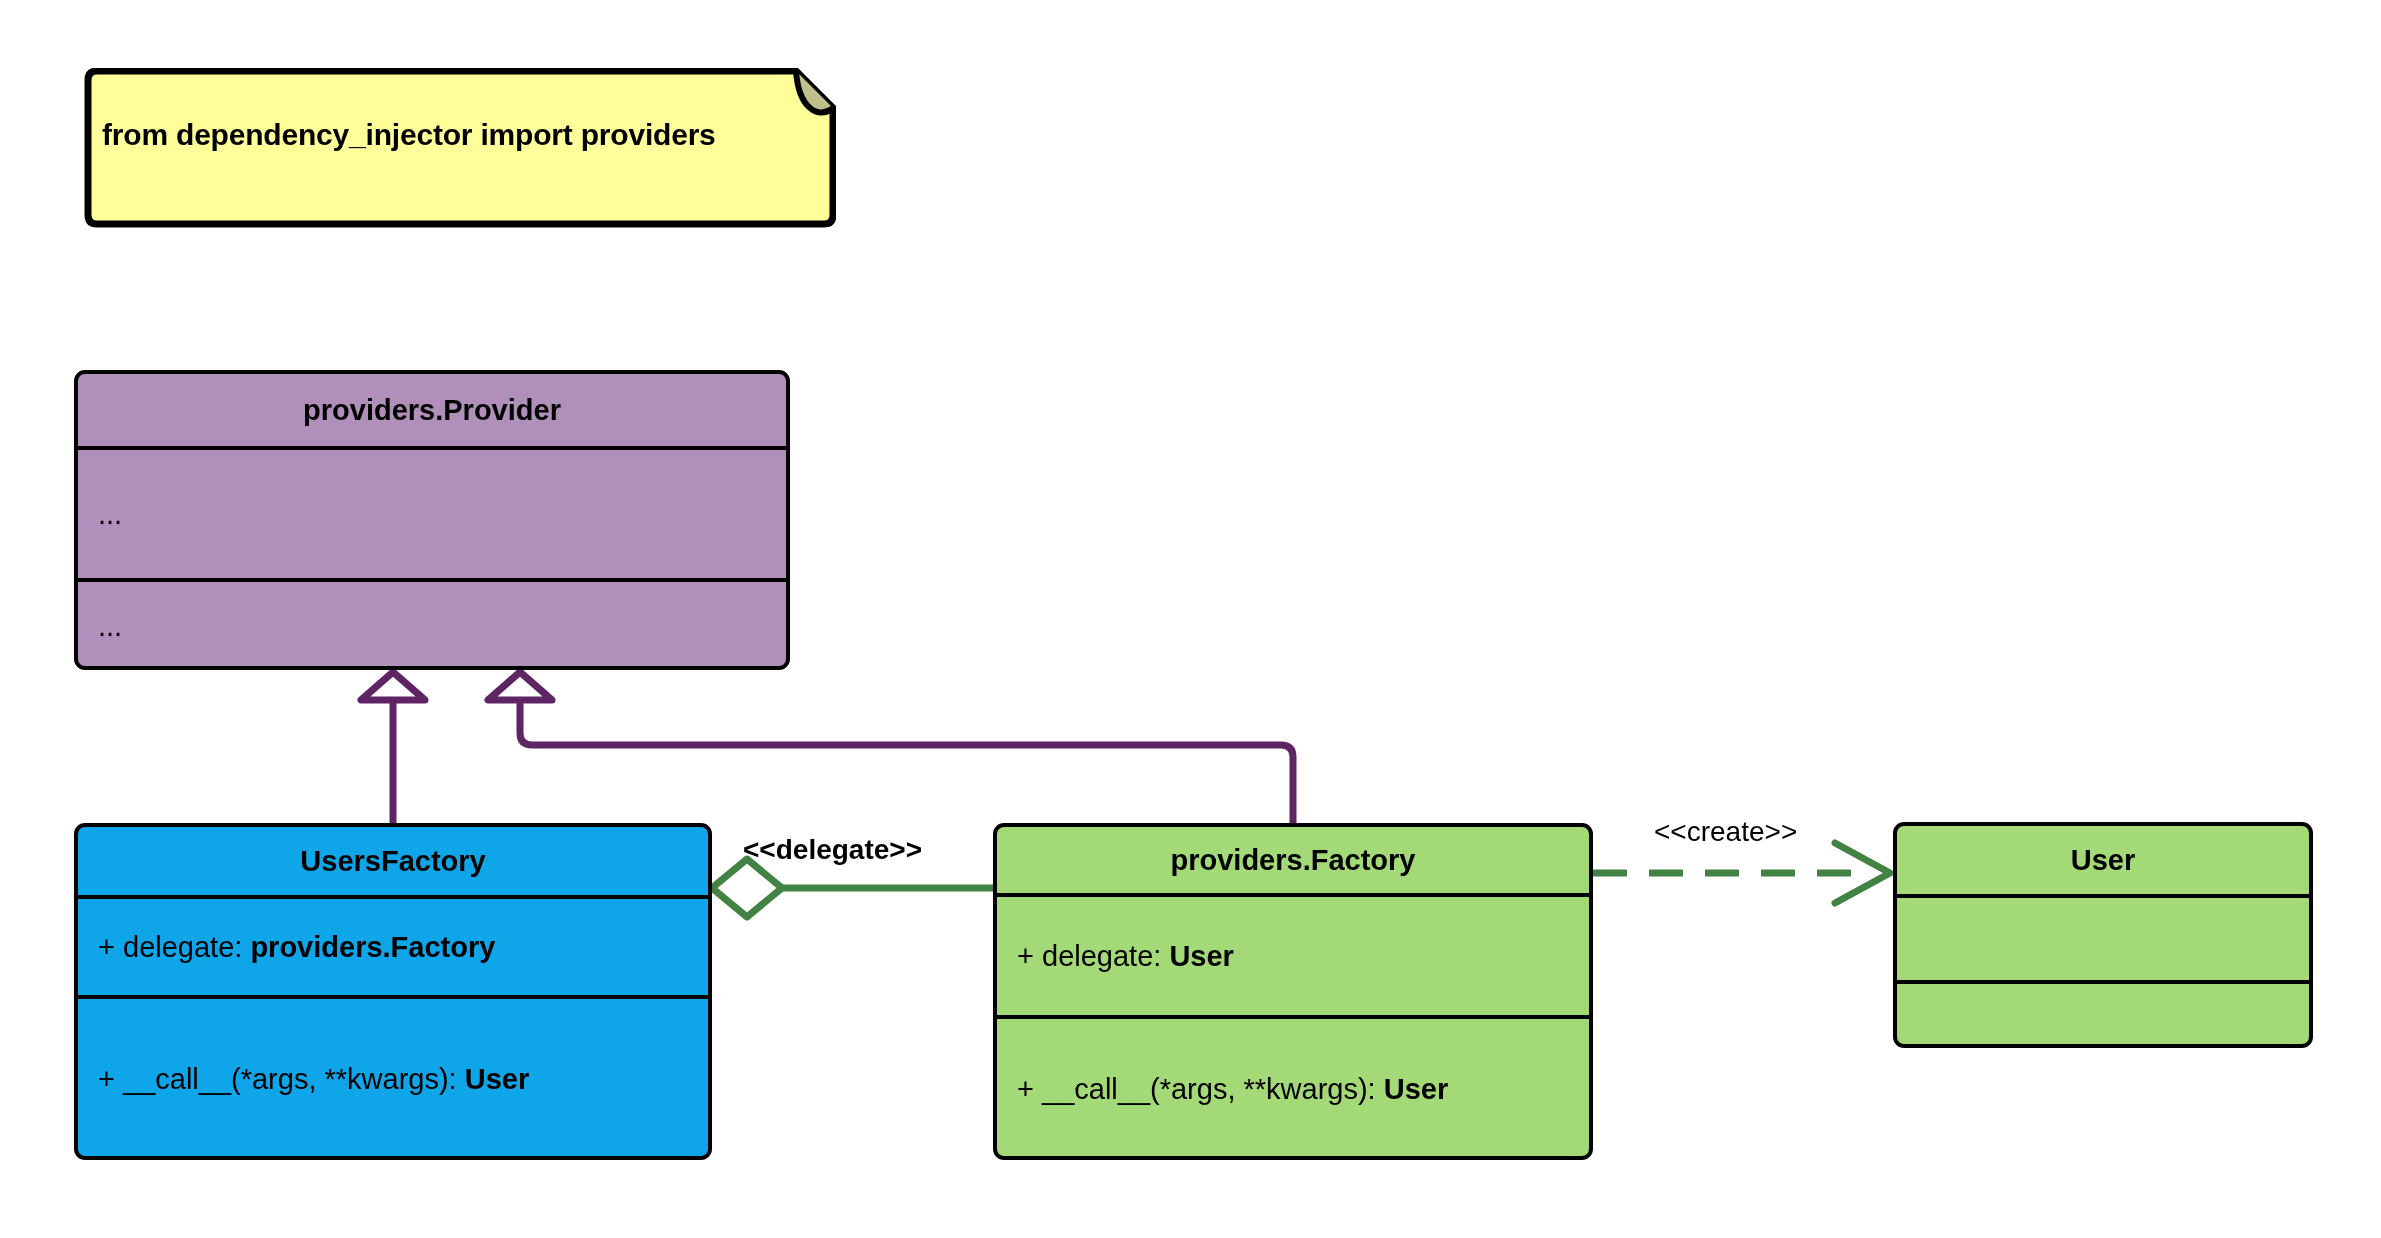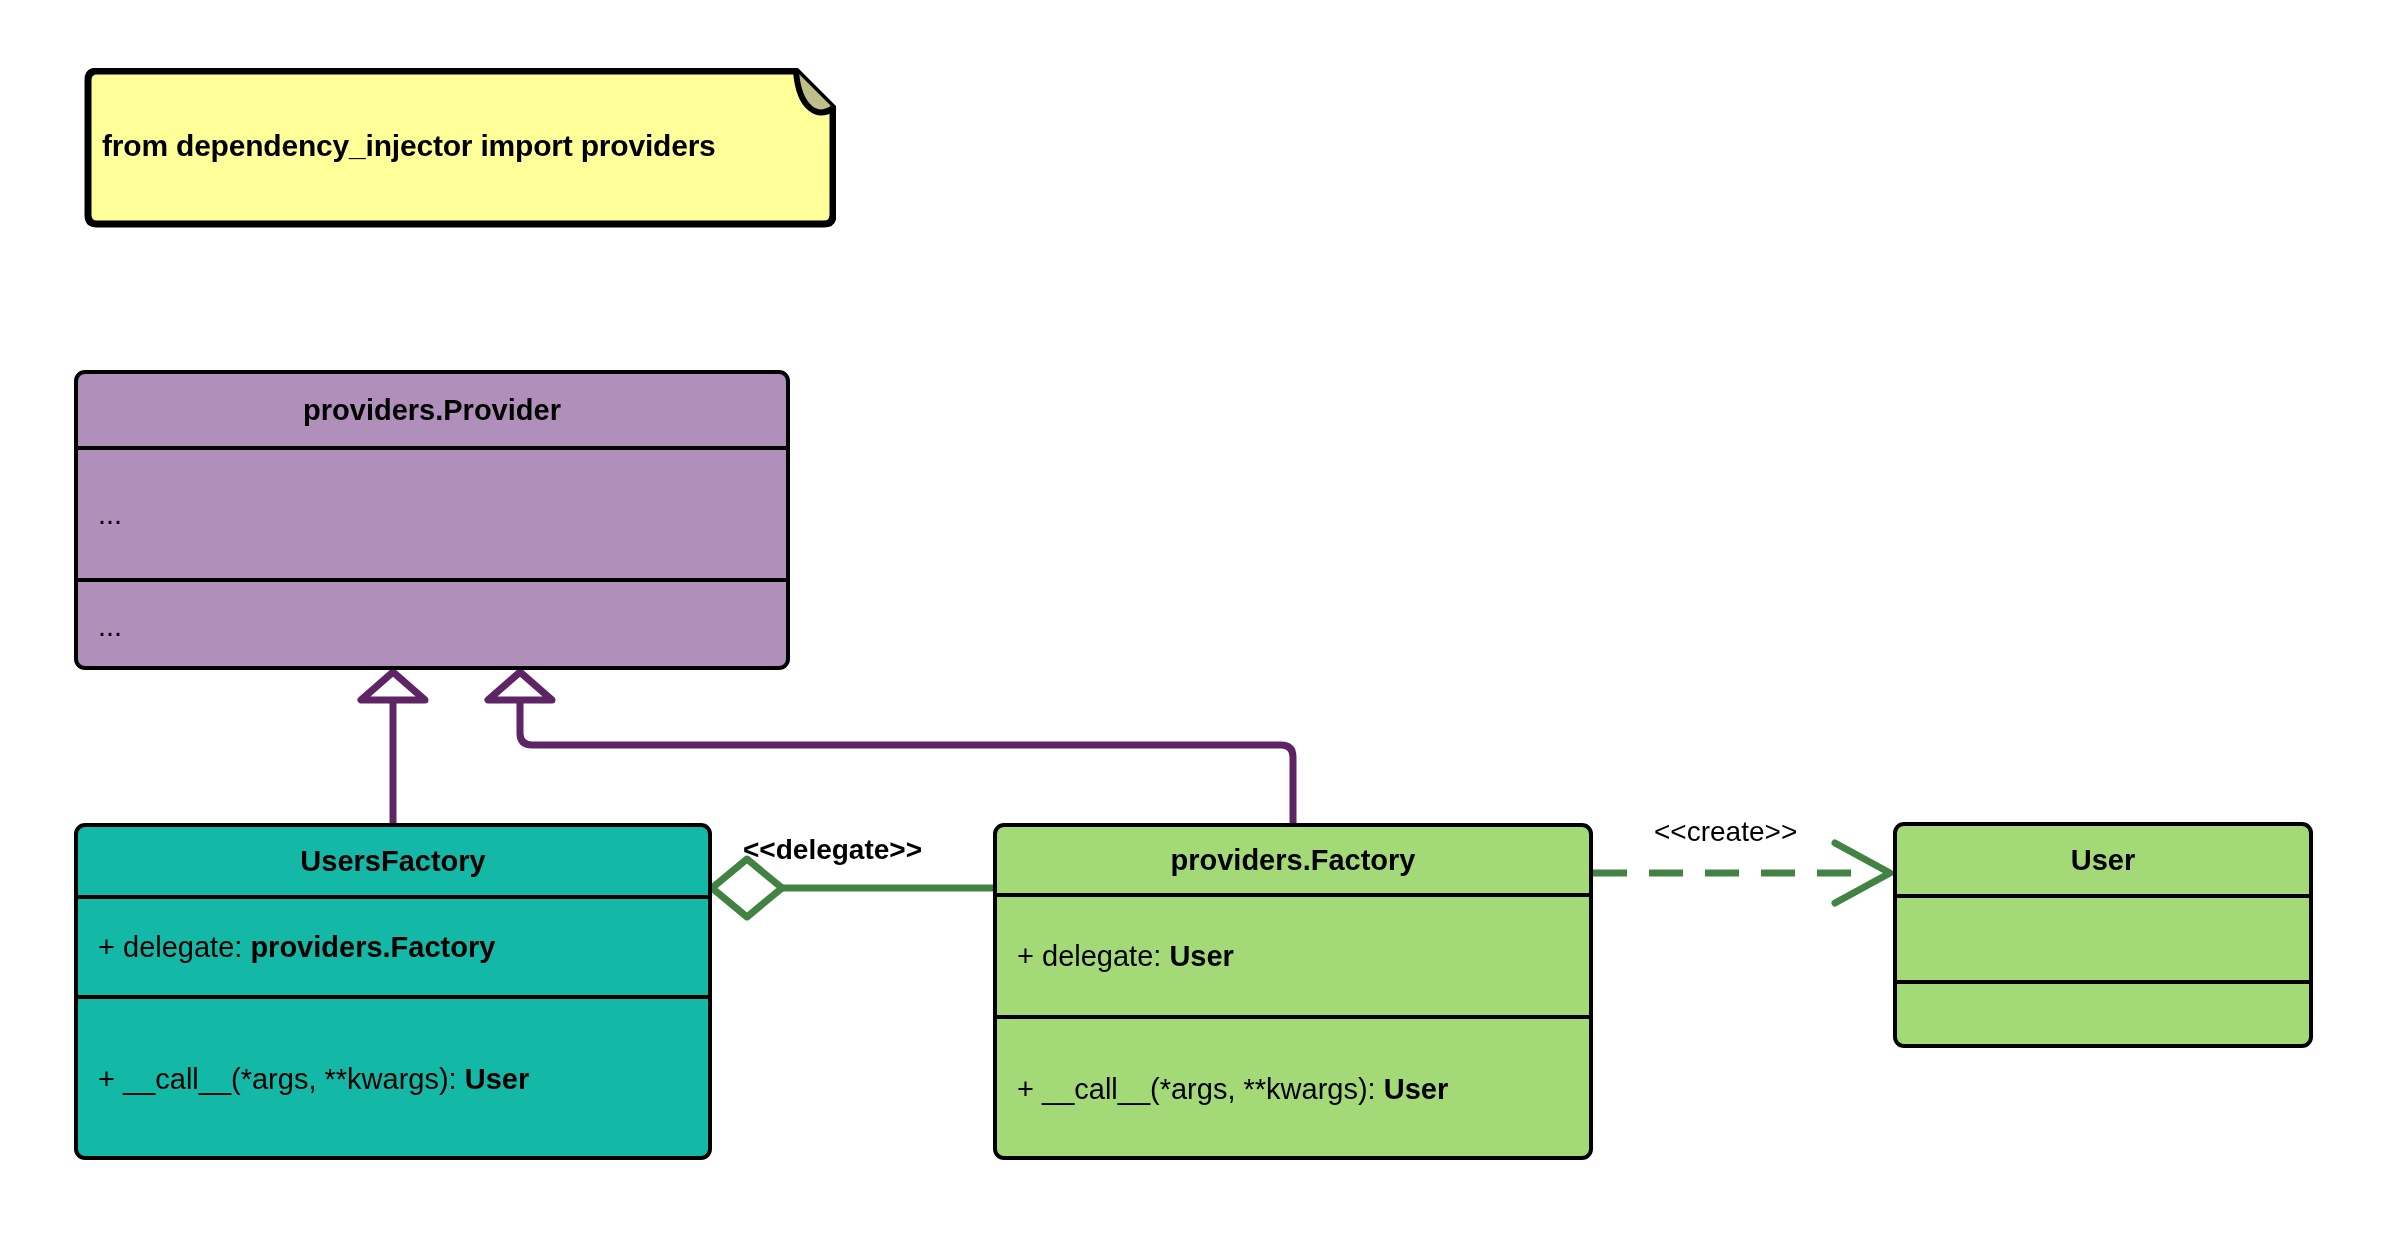--- a/index.html
+++ b/index.html
@@ -31,21 +31,21 @@
     position: absolute;
     left: 74px;
     top: 68px;
     width: 762px;
     height: 160px;
   }
   .note svg { display: block; }
   .note-text {
     position: absolute;
     left: 28px;
-    top: 61px;
+    top: 50px;
     font-size: 30px;
     font-weight: bold;
     color: #000000;
     white-space: nowrap;
     letter-spacing: -0.2px;
   }
 
   
   .cls {
     position: absolute;
@@ -91,21 +91,21 @@
   #class-provider {
     left: 74px; top: 370px; width: 716px; height: 300px;
     background: #B18FBB;
   }
   #class-provider .c-title { height: 72px; }
   #class-provider .c-attrs { height: 132px; }
   #class-provider .c-ops   { height: 92px; }
 
   #class-usersfactory {
     left: 74px; top: 823px; width: 638px; height: 337px;
-    background: #14b8a6;
+    background: #0ea5e9;
   }
   #class-usersfactory .c-title { height: 68px; }
   #class-usersfactory .c-attrs { height: 100px; }
   #class-usersfactory .c-ops   { height: 165px; }
 
   #class-factory {
     left: 993px; top: 823px; width: 600px; height: 337px;
     background: #A3D977;
   }
   #class-factory .c-title { height: 66px; }

